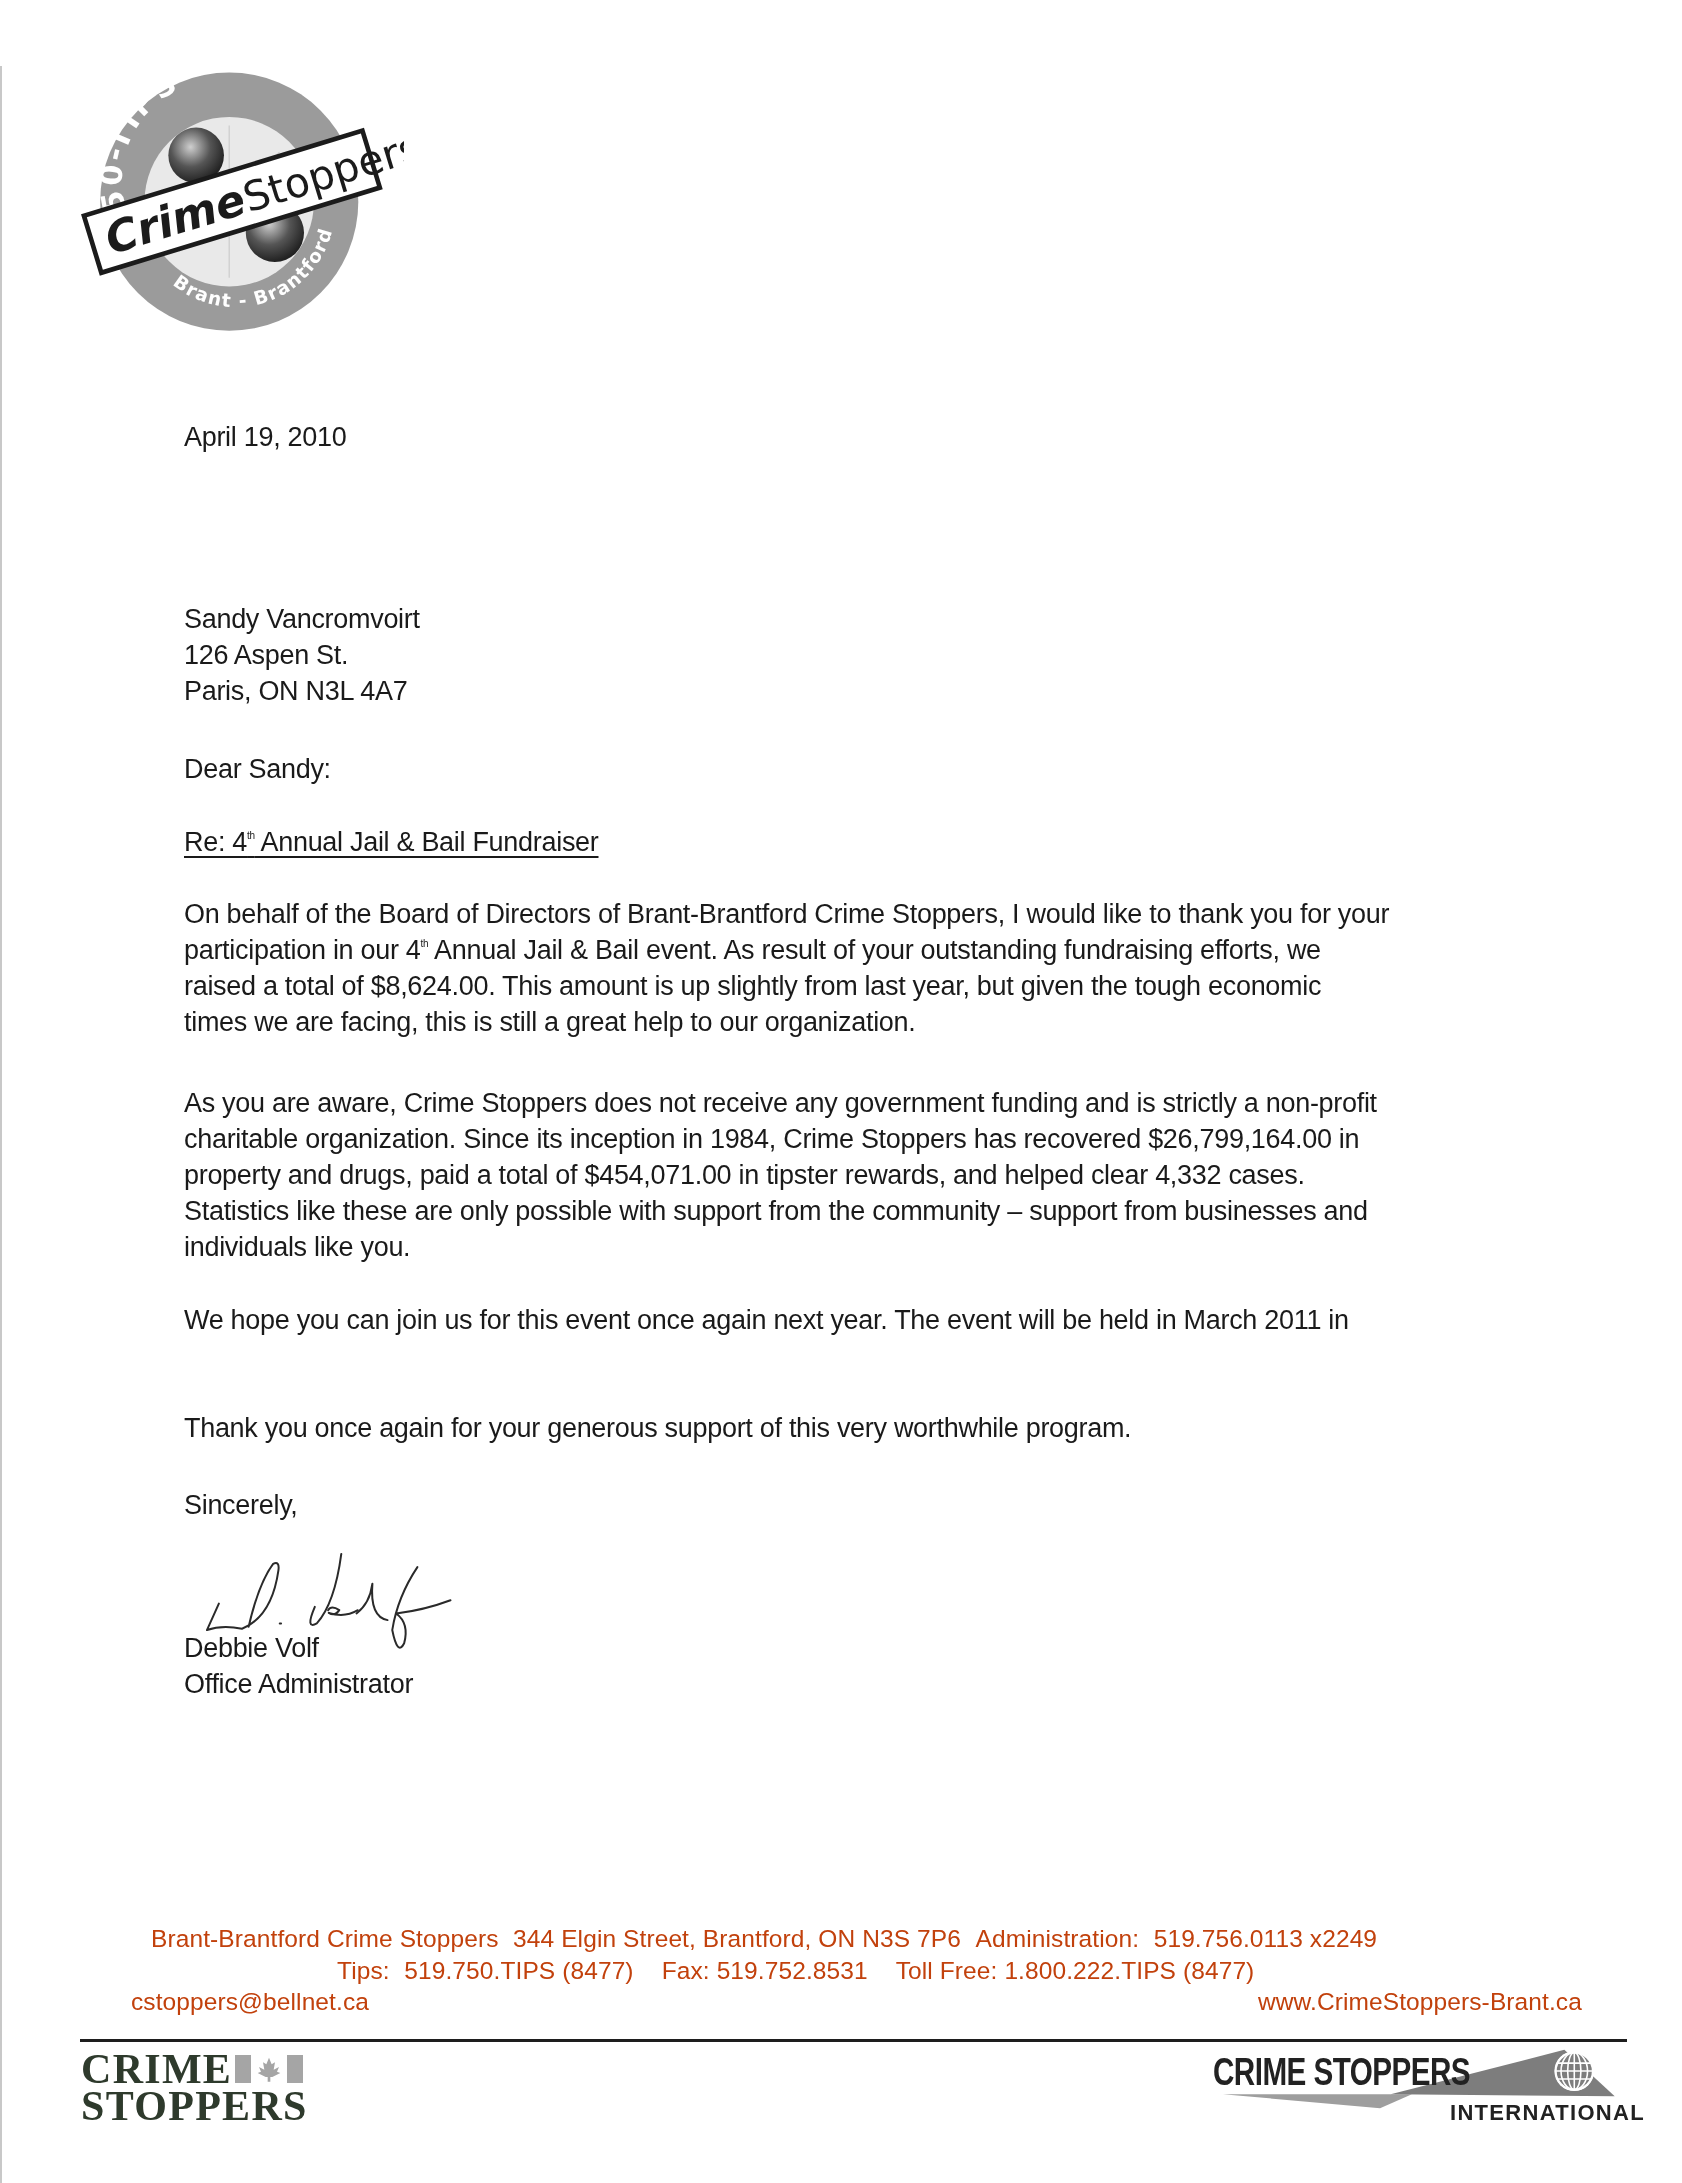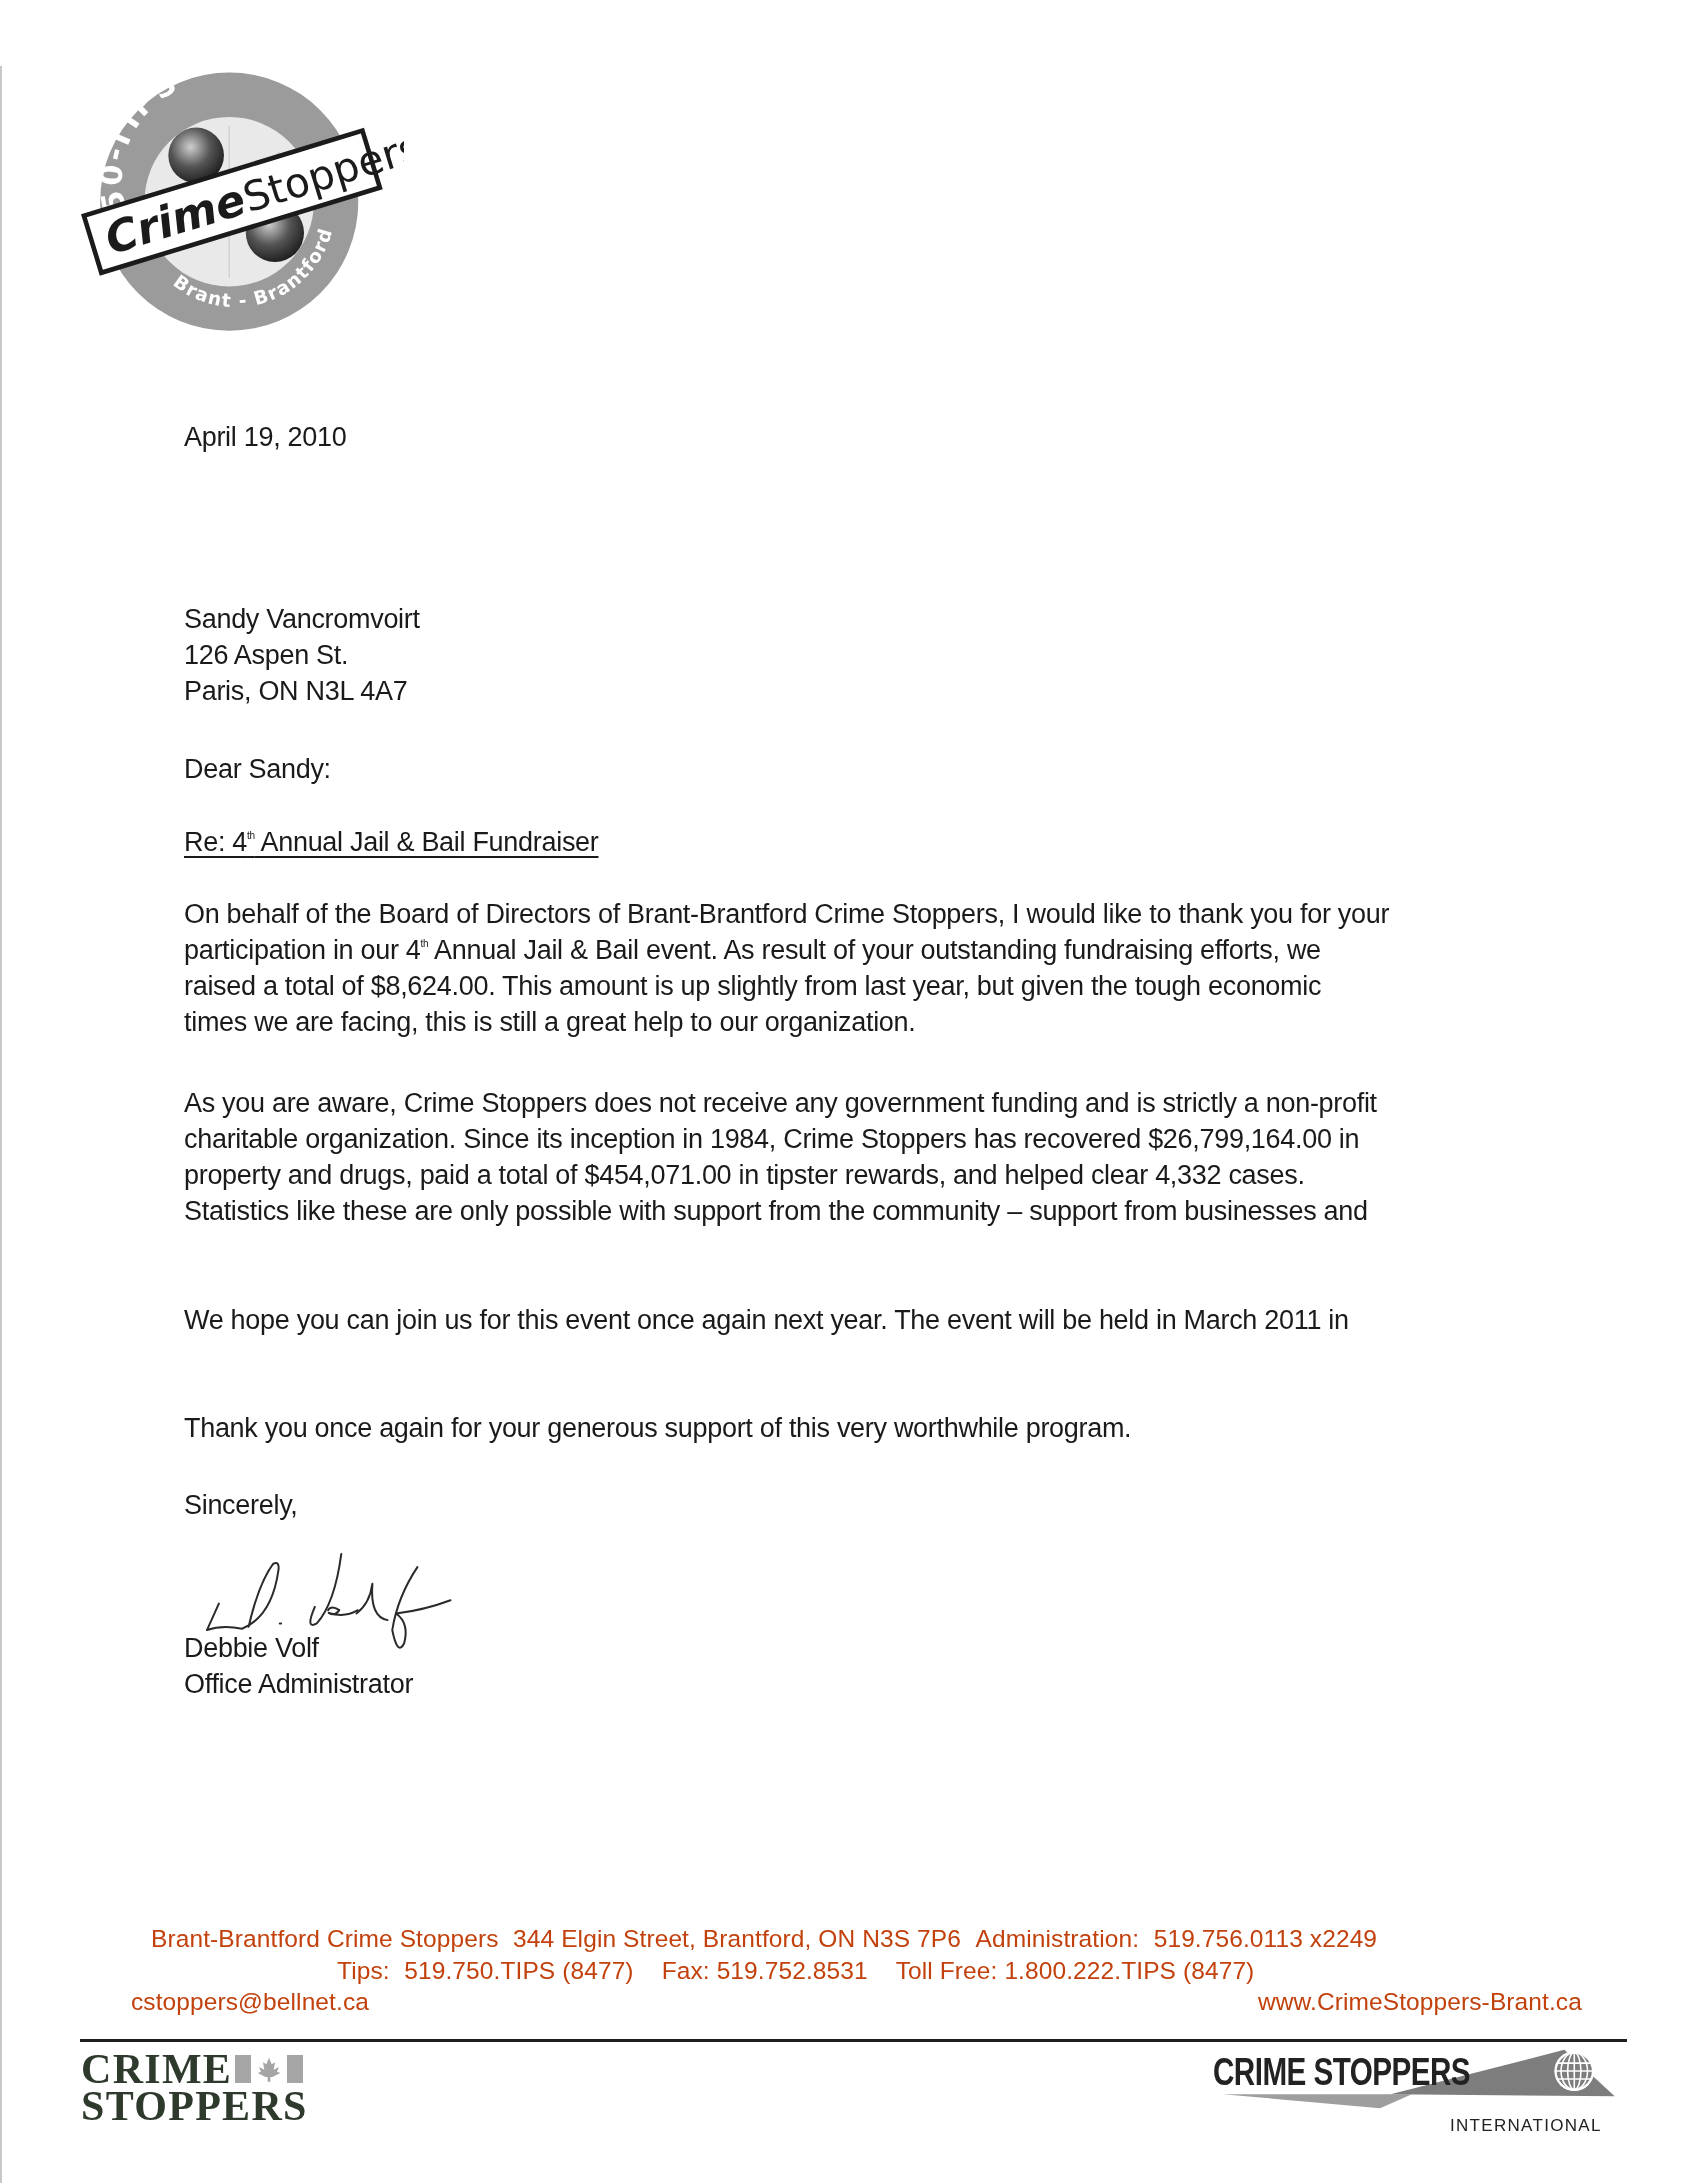--- a/index.html
+++ b/index.html
@@ -35,21 +35,21 @@
   .f3r { top: 1982px; left: 1258px; width: auto; }
   .gap2 { display: inline-block; width: 14.6px; }
   .gap4 { display: inline-block; width: 28px; }
   .rule { position: absolute; left: 80px; top: 2039px; width: 1547px; height: 2.7px; background: #1e1e1e; }
 
   .cs-canada { position: absolute; left: 81px; top: 2051px; width: 225px; height: 80px; }
   .cs-canada .word { font-family: "Liberation Serif", "DejaVu Serif", serif; font-weight: bold; font-size: 42px; line-height: 37px; color: #2e3a2c; letter-spacing: 1.3px; display: block; }
   .flag { position: absolute; left: 154px; top: 4px; width: 68px; height: 28px; }
   .cs-int { position: absolute; left: 1213px; top: 2043px; width: 411px; height: 80px; }
   .cs-int .word { position: absolute; left: 0; top: 8px; font-family: "Liberation Sans", "DejaVu Sans", sans-serif; font-weight: bold; font-size: 38px; color: #222; letter-spacing: -0.7px; transform: scaleX(0.78); transform-origin: left top; }
-  .cs-int .intl { position: absolute; left: 237px; top: 57px; font-size: 17px; font-weight: normal; letter-spacing: 1.3px; color: #222; margin-top: 16px; }
+  .cs-int .intl { position: absolute; left: 237px; top: 57px; font-size: 22px; font-weight: bold; letter-spacing: 1.3px; color: #222; }
   .cs-int svg { position: absolute; left: 0; top: 0; width: 411px; height: 80px; }
 </style>
 </head>
 <body>
 
 <div class="scan-edge"></div>
 
 <div class="logo">
   <svg viewBox="0 0 500 420" xmlns="http://www.w3.org/2000/svg">
     <defs>
@@ -105,20 +105,21 @@
   <span class="line"><span>participation in our 4</span><sup>th</sup><span> Annual Jail &amp; Bail event.  As result of your outstanding fundraising efforts, we</span></span>
   <span class="line">raised a total of $8,624.00.  This amount is up slightly from last year, but given the tough economic</span>
   <span class="line">times we are facing, this is still a great help to our organization.</span>
 </div>
 
 <div class="block para2">
   <span class="line">As you are aware, Crime Stoppers does not receive any government funding and is strictly a non-profit</span>
   <span class="line">charitable organization.  Since its inception in 1984, Crime Stoppers has recovered $26,799,164.00 in</span>
   <span class="line">property and drugs, paid a total of $454,071.00 in tipster rewards, and helped clear 4,332 cases.</span>
   <span class="line">Statistics like these are only possible with support from the community – support from businesses and</span>
+  <span class="line">individuals like you.</span>
 </div>
 
 <div class="block para3">
   <span class="line">We hope you can join us for this event once again next year.  The event will be held in March 2011 in</span>
 </div>
 
 <div class="block para4">
   <span class="line">Thank you once again for your generous support of this very worthwhile program.</span>
 </div>
 

